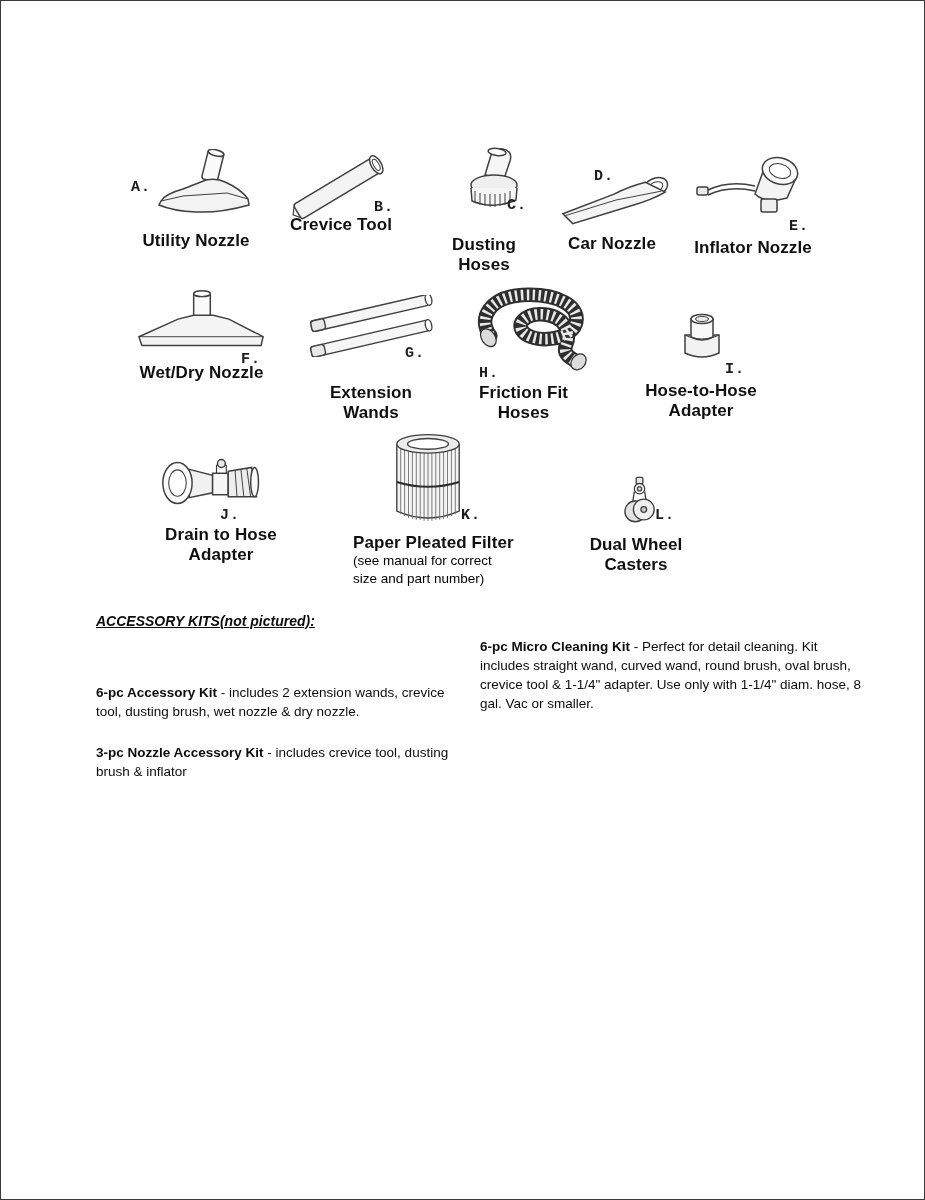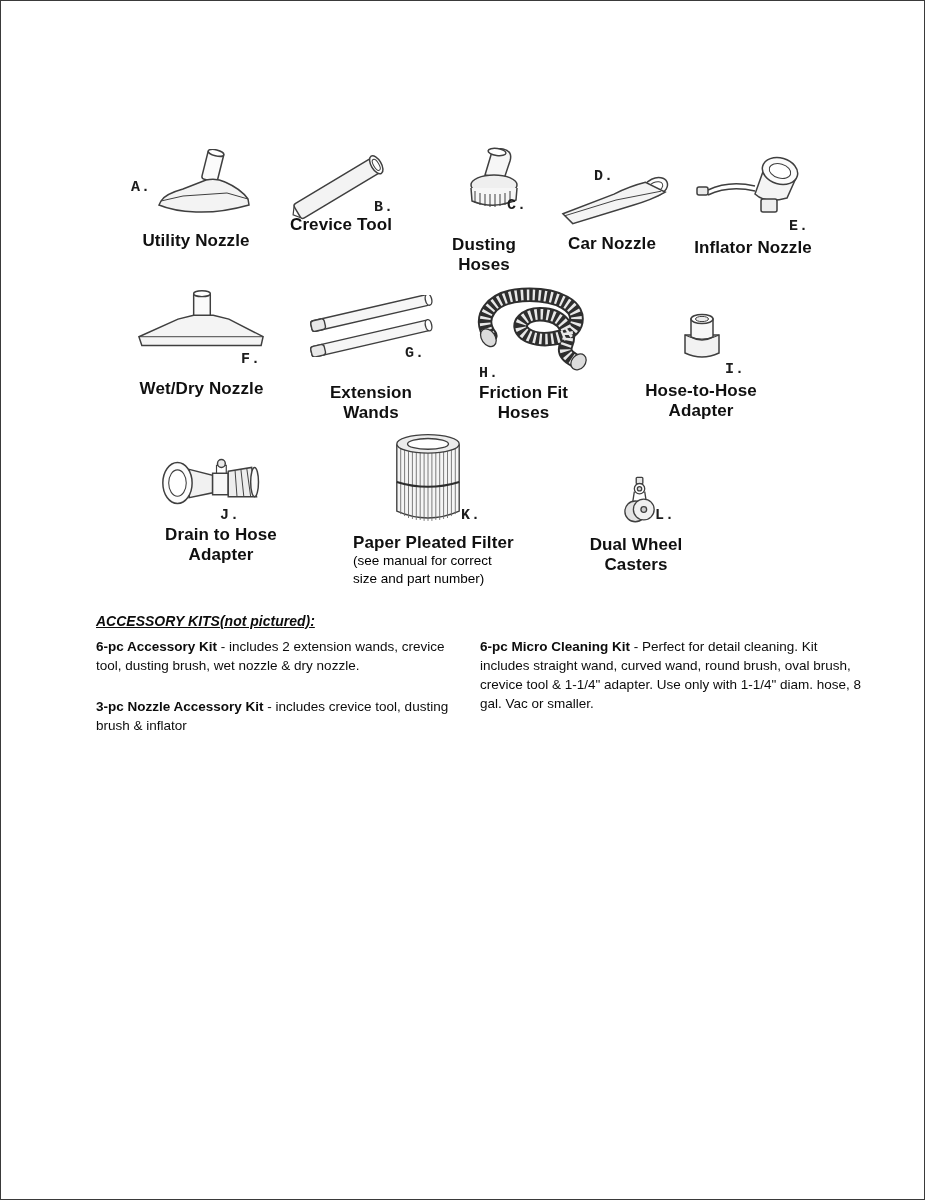--- a/index.html
+++ b/index.html
@@ -22,21 +22,21 @@
   .note{
     position:absolute;left:4px;width:180px;text-align:left;
     font-weight:400;font-size:13.5px;color:#000000;
   }
   .kits{position:absolute;left:95px;top:612px;width:775px;}
   .kits-heading{
     font-size:14px;font-weight:700;font-style:italic;
     text-decoration:underline;margin:0 0 8px 0;color:#0c0c0c;
   }
   .kits-cols{display:flex;}
-  .kits-col-left{width:368px;margin-right:16px;}
+  .kits-col-left{width:368px;margin-right:16px;margin-top:46px;}
   .kits-col-right{width:385px;}
   .kits p{margin:0 0 22px 0;font-size:13.5px;line-height:19px;color:#0c0c0c;}
   .kits p b{font-weight:700;}
   svg{display:block;}
 </style>
 </head>
 <body>
 
 <div class="page">
 
@@ -114,21 +114,21 @@
   <div class="item" style="left:128px;top:284px;width:145px;height:112px">
     <svg class="art" style="left:6px;top:4px" width="132" height="70" viewBox="0 0 135 70">
       <g stroke="#3f3f3f" stroke-width="1.5" fill="#f4f4f4">
         <rect x="60" y="3" width="17" height="25" rx="2" fill="#fafafa"></rect>
         <ellipse cx="68.5" cy="4" rx="8.5" ry="3" fill="#fff"></ellipse>
         <path d="M4 48 L44 30 L60 26 L80 26 L96 30 L131 48 L129 57 L7 57 Z"></path>
         <path d="M4 48 L131 48" stroke-width="1" fill="none"></path>
       </g>
     </svg>
     <span class="letter" style="left:112px;top:66px">F.</span>
-    <div class="caption" style="top:94px">Wet/Dry Nozzle</div>
+    <div class="caption" style="top:78px">Wet/Dry Nozzle</div>
   </div>
 
   <div class="item" style="left:300px;top:288px;width:140px;height:110px">
     <svg class="art" style="left:3px;top:6px" width="136" height="62" viewBox="0 0 138 62">
       <g stroke="#3f3f3f" stroke-width="1.4" fill="#f6f6f6">
         <g transform="rotate(-13 69 18)">
           <rect x="6" y="12" width="122" height="11" rx="3"></rect>
           <ellipse cx="128" cy="17.5" rx="3.2" ry="5.8" fill="#fff"></ellipse>
           <rect x="6" y="12" width="14" height="11" rx="3" fill="#e8e8e8"></rect>
         </g>

